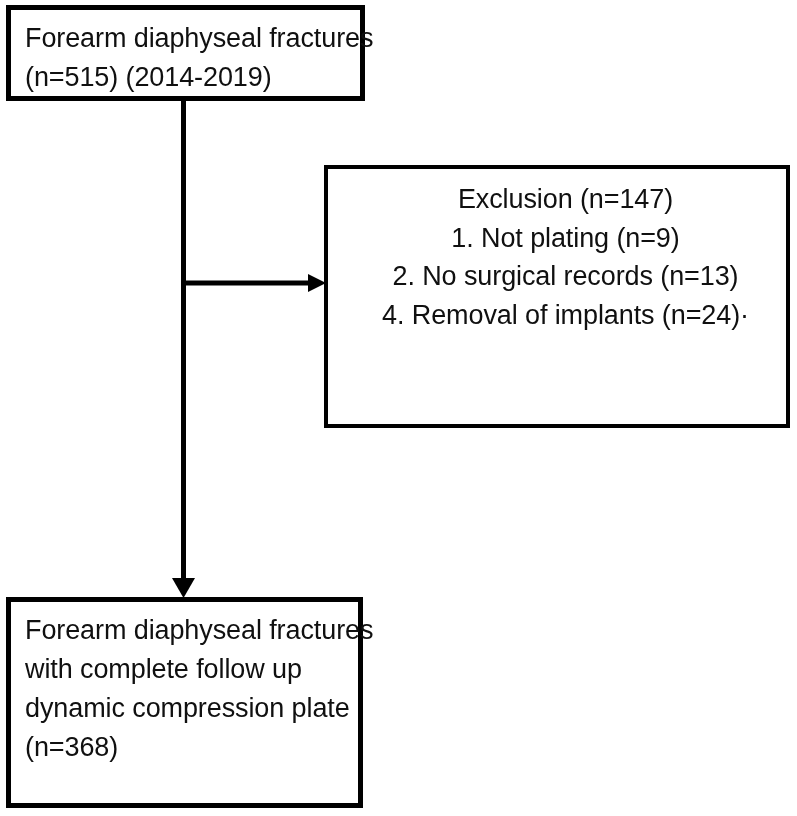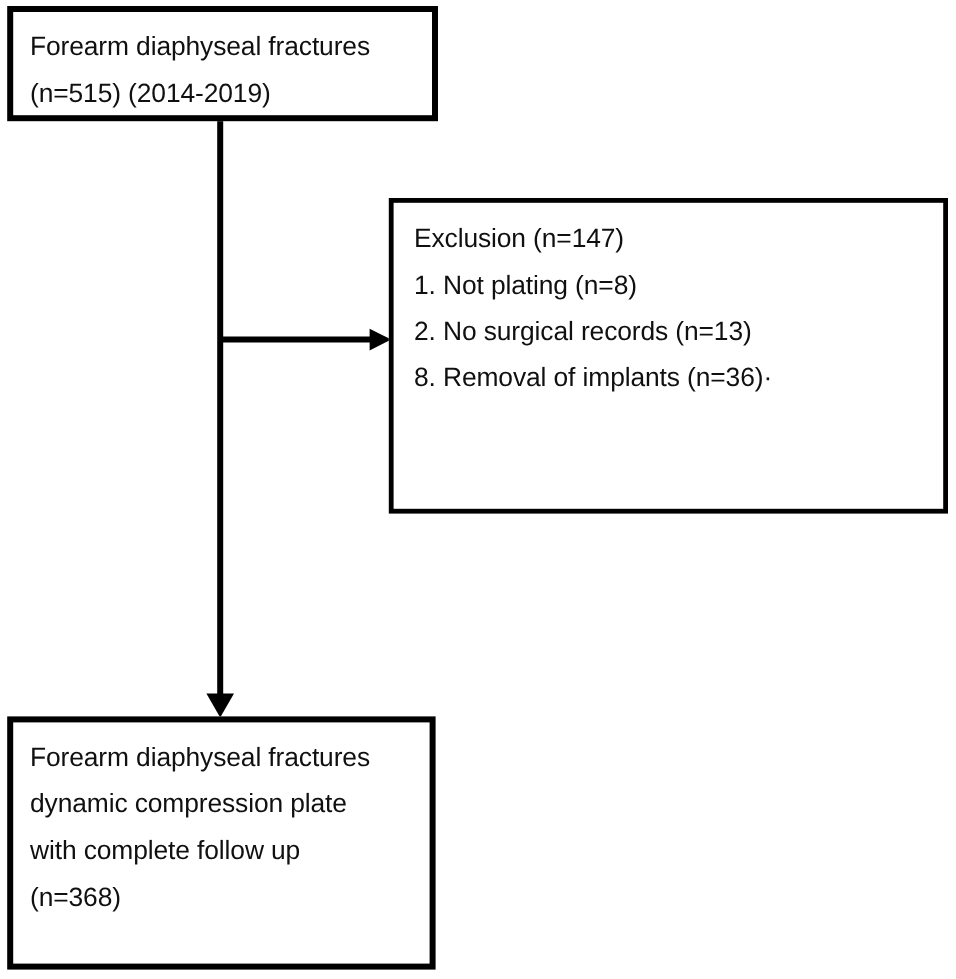--- a/index.html
+++ b/index.html
@@ -20,41 +20,41 @@
     position: absolute;
     box-sizing: border-box;
     background: #ffffff;
     border: 5px solid #000000;
     color: #101010;
   }
   .node .lines {
     padding: 10px 0 0 14px;
   }
   .node .line {
-    font-size: 22px;
+    font-size: 27px;
     line-height: 39px;
     white-space: pre;
     letter-spacing: -0.1px;
   }
   #node-source {
     left: 6px;
     top: 5px;
     width: 359px;
     height: 96px;
   }
   #node-source .lines { padding-top: 9px; }
   #node-exclusion {
     left: 324px;
     top: 165px;
     width: 466px;
     height: 263px;
     border-width: 4px;
   }
   #node-exclusion .lines { padding: 11px 0 0 17px; }
-  #node-exclusion .line { line-height: 38.5px; }
+  #node-exclusion .line { line-height: 38.5px; text-align: center; }
   #node-included {
     left: 6px;
     top: 597px;
     width: 357px;
     height: 211px;
   }
   #node-included .lines { padding-top: 9px; }
   .connector {
     position: absolute;
     pointer-events: none;
@@ -85,28 +85,28 @@
   <div class="node" id="node-source">
     <div class="lines">
       <div class="line">Forearm diaphyseal fractures</div>
       <div class="line">(n=515) (2014-2019)</div>
     </div>
   </div>
 
   <div class="node" id="node-exclusion">
     <div class="lines">
       <div class="line">Exclusion (n=147)</div>
-      <div class="line">1. Not plating (n=8)</div>
+      <div class="line">1. Not plating (n=9)</div>
       <div class="line">2. No surgical records (n=13)</div>
-      <div class="line">8. Removal of implants (n=36)·</div>
+      <div class="line">4. Removal of implants (n=24)·</div>
     </div>
   </div>
 
   <div class="node" id="node-included">
     <div class="lines">
       <div class="line">Forearm diaphyseal fractures</div>
+      <div class="line">with complete follow up</div>
       <div class="line">dynamic compression plate</div>
-      <div class="line">with complete follow up</div>
       <div class="line">(n=368)</div>
     </div>
   </div>
 
 </div>
 
 </body></html>

